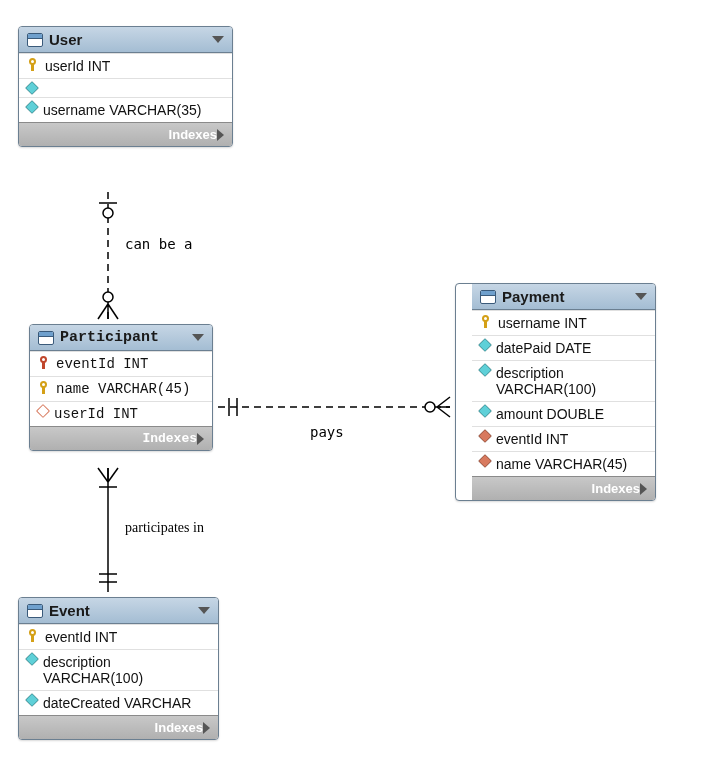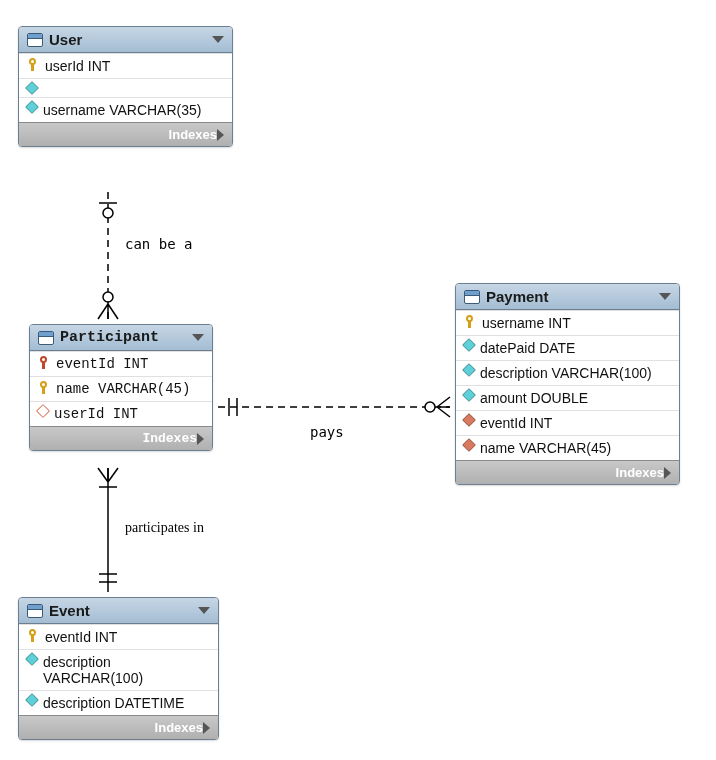--- a/index.html
+++ b/index.html
@@ -254,30 +254,30 @@
     <div class="col-row">
       <span class="key-icon"></span>
       <span>eventId INT</span>
     </div>
     <div class="col-row">
       <span class="col-icon icon-cyan-solid icon-diamond"></span>
       <span>description VARCHAR(100)</span>
     </div>
     <div class="col-row">
       <span class="col-icon icon-cyan-solid icon-diamond"></span>
-      <span>description DATETIME</span>
+      <span>dateCreated VARCHAR</span>
     </div>
   </div>
   <div class="indexes-row">
     <span>Indexes</span>
     <span class="chev-right"></span>
   </div>
 </div>
 
-<div class="entity" style="left:455px; top:283px; width:225px;">
+<div class="entity" style="left:455px; top:283px; width:201px;padding-left:16px;">
   <div class="entity-header">
     <span class="table-icon"></span>
     <span class="title">Payment</span>
     <span class="chev"></span>
   </div>
   <div class="entity-body">
     <div class="col-row">
       <span class="key-icon"></span>
       <span>username INT</span>
     </div>

